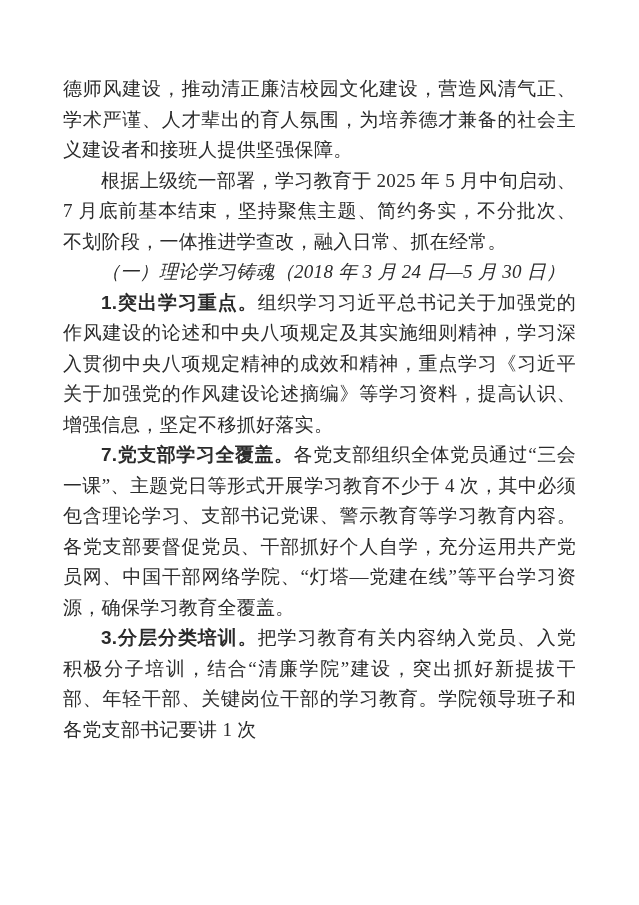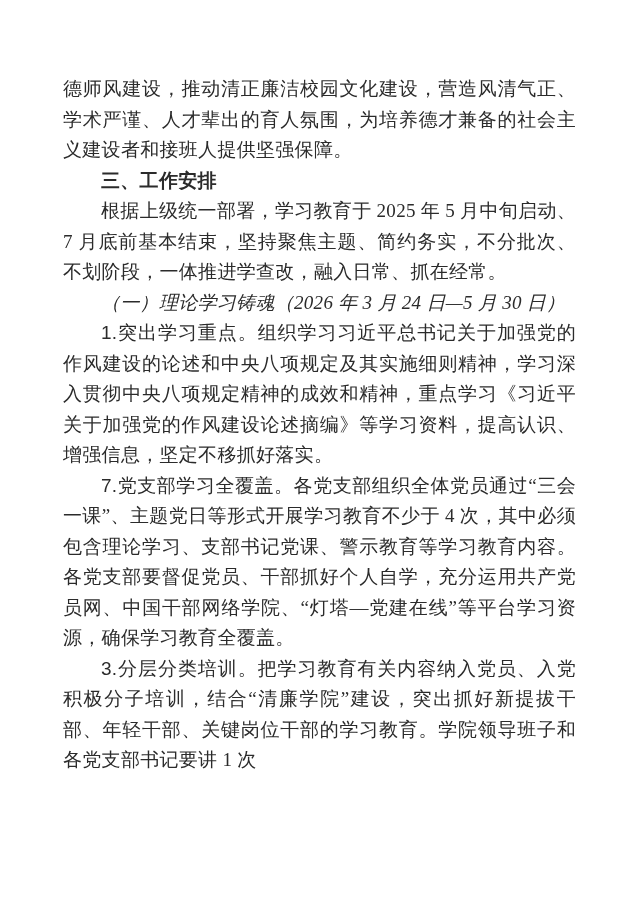--- a/index.html
+++ b/index.html
@@ -37,36 +37,35 @@
   }
   .h1 {
     font-family: "Liberation Sans", "DejaVu Sans", sans-serif;
     font-weight: bold;
   }
   .h2 {
     font-style: italic;
   }
   .lead {
     font-family: "Liberation Sans", "DejaVu Sans", sans-serif;
-    font-weight: normal;
+    font-weight: bold;
   }
 </style>
 </head>
 <body>
 
 <div class="page">
   <div class="content">
 
     <p class="no-indent">德师风建设，推动清正廉洁校园文化建设，营造风清气正、学术严谨、人才辈出的育人氛围，为培养德才兼备的社会主义建设者和接班人提供坚强保障。</p>
 
-    <p class="h1">三、工作安排</p>
 
     <p>根据上级统一部署，学习教育于 2025 年 5 月中旬启动、7 月底前基本结束，坚持聚焦主题、简约务实，不分批次、不划阶段，一体推进学查改，融入日常、抓在经常。</p>
 
-    <p class="h2">（一）理论学习铸魂（2026 年 3 月 24 日—5 月 30 日）</p>
+    <p class="h2">（一）理论学习铸魂（2018 年 3 月 24 日—5 月 30 日）</p>
 
     <p><span class="lead">1.突出学习重点。</span><span>组织学习习近平总书记关于加强党的作风建设的论述和中央八项规定及其实施细则精神，学习深入贯彻中央八项规定精神的成效和精神，重点学习《习近平关于加强党的作风建设论述摘编》等学习资料，提高认识、增强信息，坚定不移抓好落实。</span></p>
 
 
     <p><span class="lead">7.党支部学习全覆盖。</span><span>各党支部组织全体党员通过“三会一课”、主题党日等形式开展学习教育不少于 4 次，其中必须包含理论学习、支部书记党课、警示教育等学习教育内容。各党支部要督促党员、干部抓好个人自学，充分运用共产党员网、中国干部网络学院、“灯塔—党建在线”等平台学习资源，确保学习教育全覆盖。</span></p>
 
     <p><span class="lead">3.分层分类培训。</span><span>把学习教育有关内容纳入党员、入党积极分子培训，结合“清廉学院”建设，突出抓好新提拔干部、年轻干部、关键岗位干部的学习教育。学院领导班子和各党支部书记要讲 1 次</span></p>
 
   </div>
 </div>

